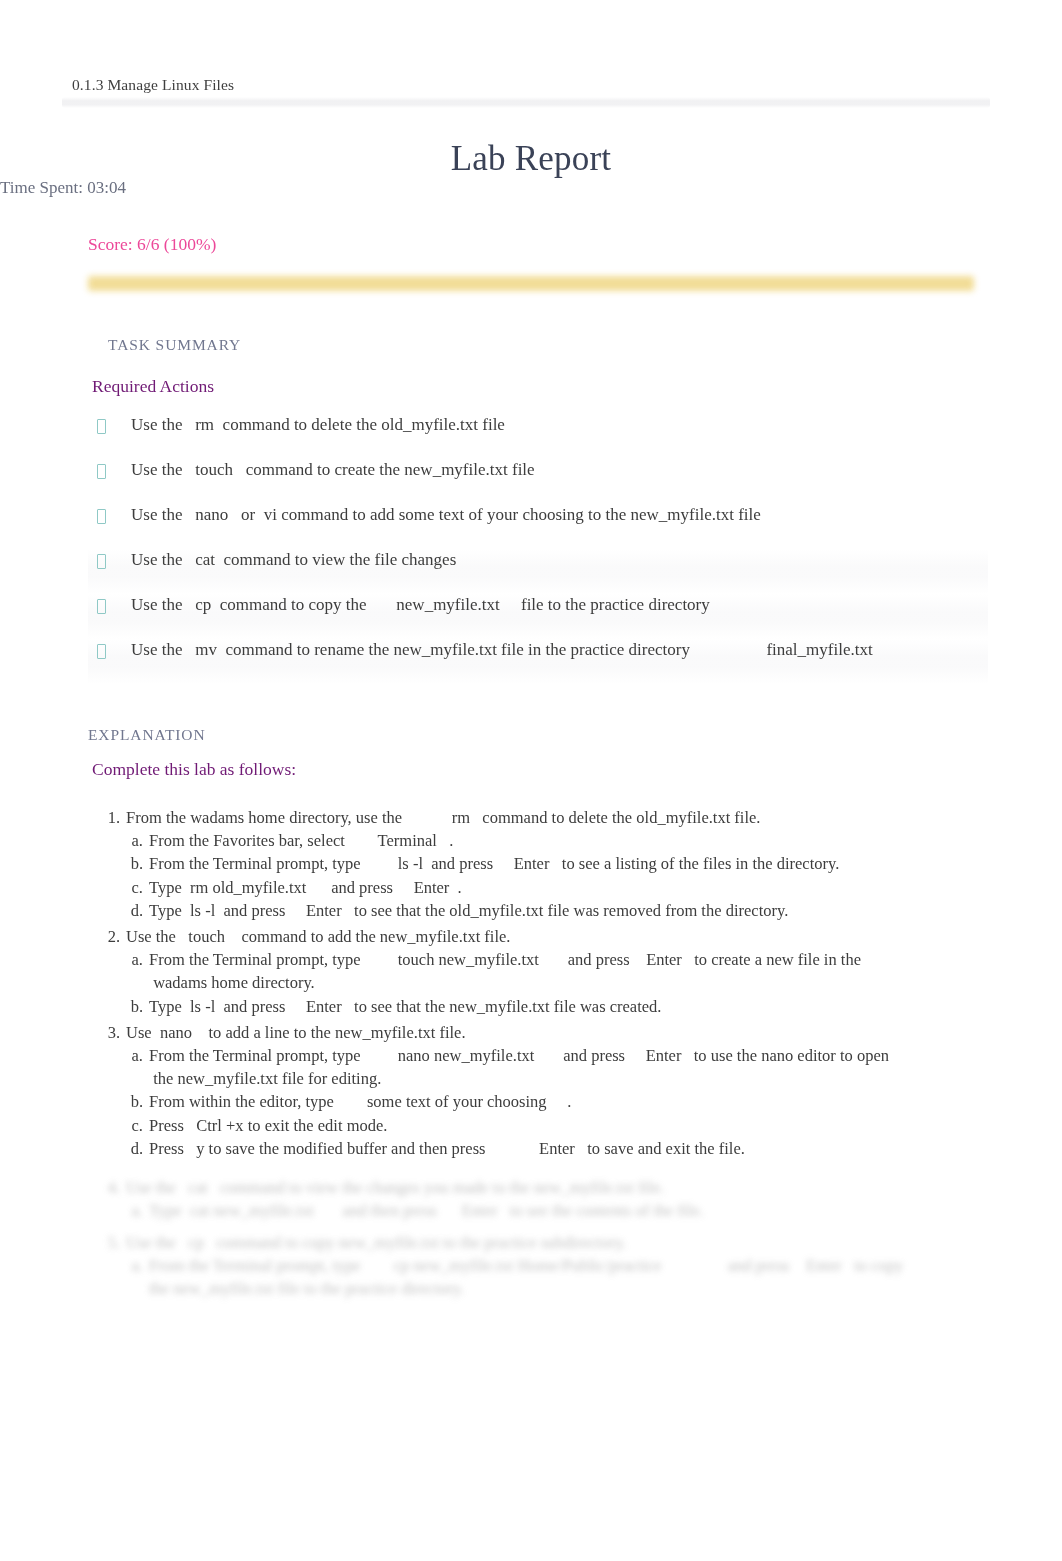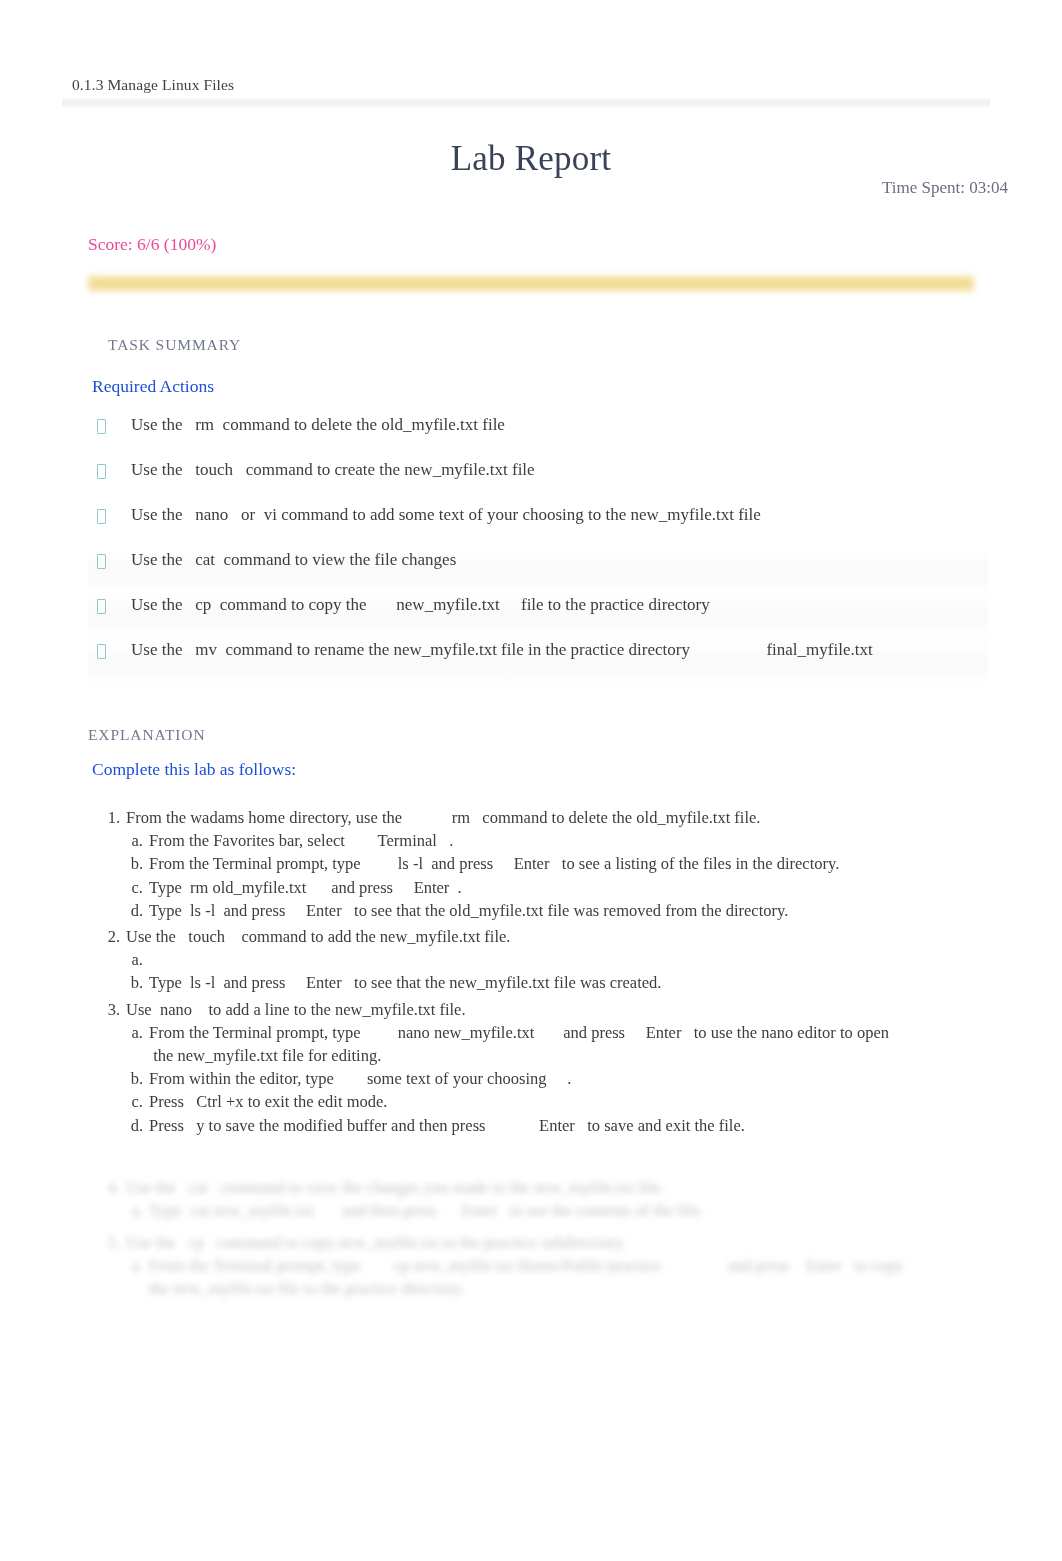--- a/index.html
+++ b/index.html
@@ -59,21 +59,21 @@
     line-height: 44px;
     color: #3a4257;
     font-weight: normal;
     letter-spacing: 0.2px;
   }
   .time-spent {
     position: absolute;
     left: 0;
     top: 178px;
     width: 1008px;
-    text-align: right;
+    text-align: left;
     font-size: 17px;
     color: #6a6f80;
   }
 
   
   .score {
     position: absolute;
     left: 88px;
     top: 234px;
     font-size: 17.5px;
@@ -109,21 +109,21 @@
     color: #71778f;
     text-transform: uppercase;
   }
   #task-summary-head { top: 336px; margin-left: 20px; }
   #explanation-head  { top: 726px; }
 
   .subhead {
     position: absolute;
     left: 92px;
     font-size: 17.5px;
-    color: #1d4ed8;
+    color: #701a75;
   }
   #required-actions-head { top: 376px; }
   #complete-lab-head     { top: 759px; }
 
   
   .actions {
     position: absolute;
     left: 88px;
     top: 414px;
     width: 900px;
@@ -294,20 +294,22 @@
     </div>
 
     <div class="step">
       <div class="step-line">
         <span class="step-num">2.</span>
         <span class="step-body">Use the   touch    command to add the new_myfile.txt file.</span>
       </div>
       <div class="substeps">
         <div class="substep-line">
           <span class="substep-letter">a.</span>
+          <span class="substep-body">From the Terminal prompt, type         touch new_myfile.txt       and press    Enter   to create a new file in the
+ wadams home directory.</span>
         </div>
         <div class="substep-line">
           <span class="substep-letter">b.</span>
           <span class="substep-body">Type  ls -l  and press     Enter   to see that the new_myfile.txt file was created.</span>
         </div>
       </div>
     </div>
 
     <div class="step">
       <div class="step-line">

